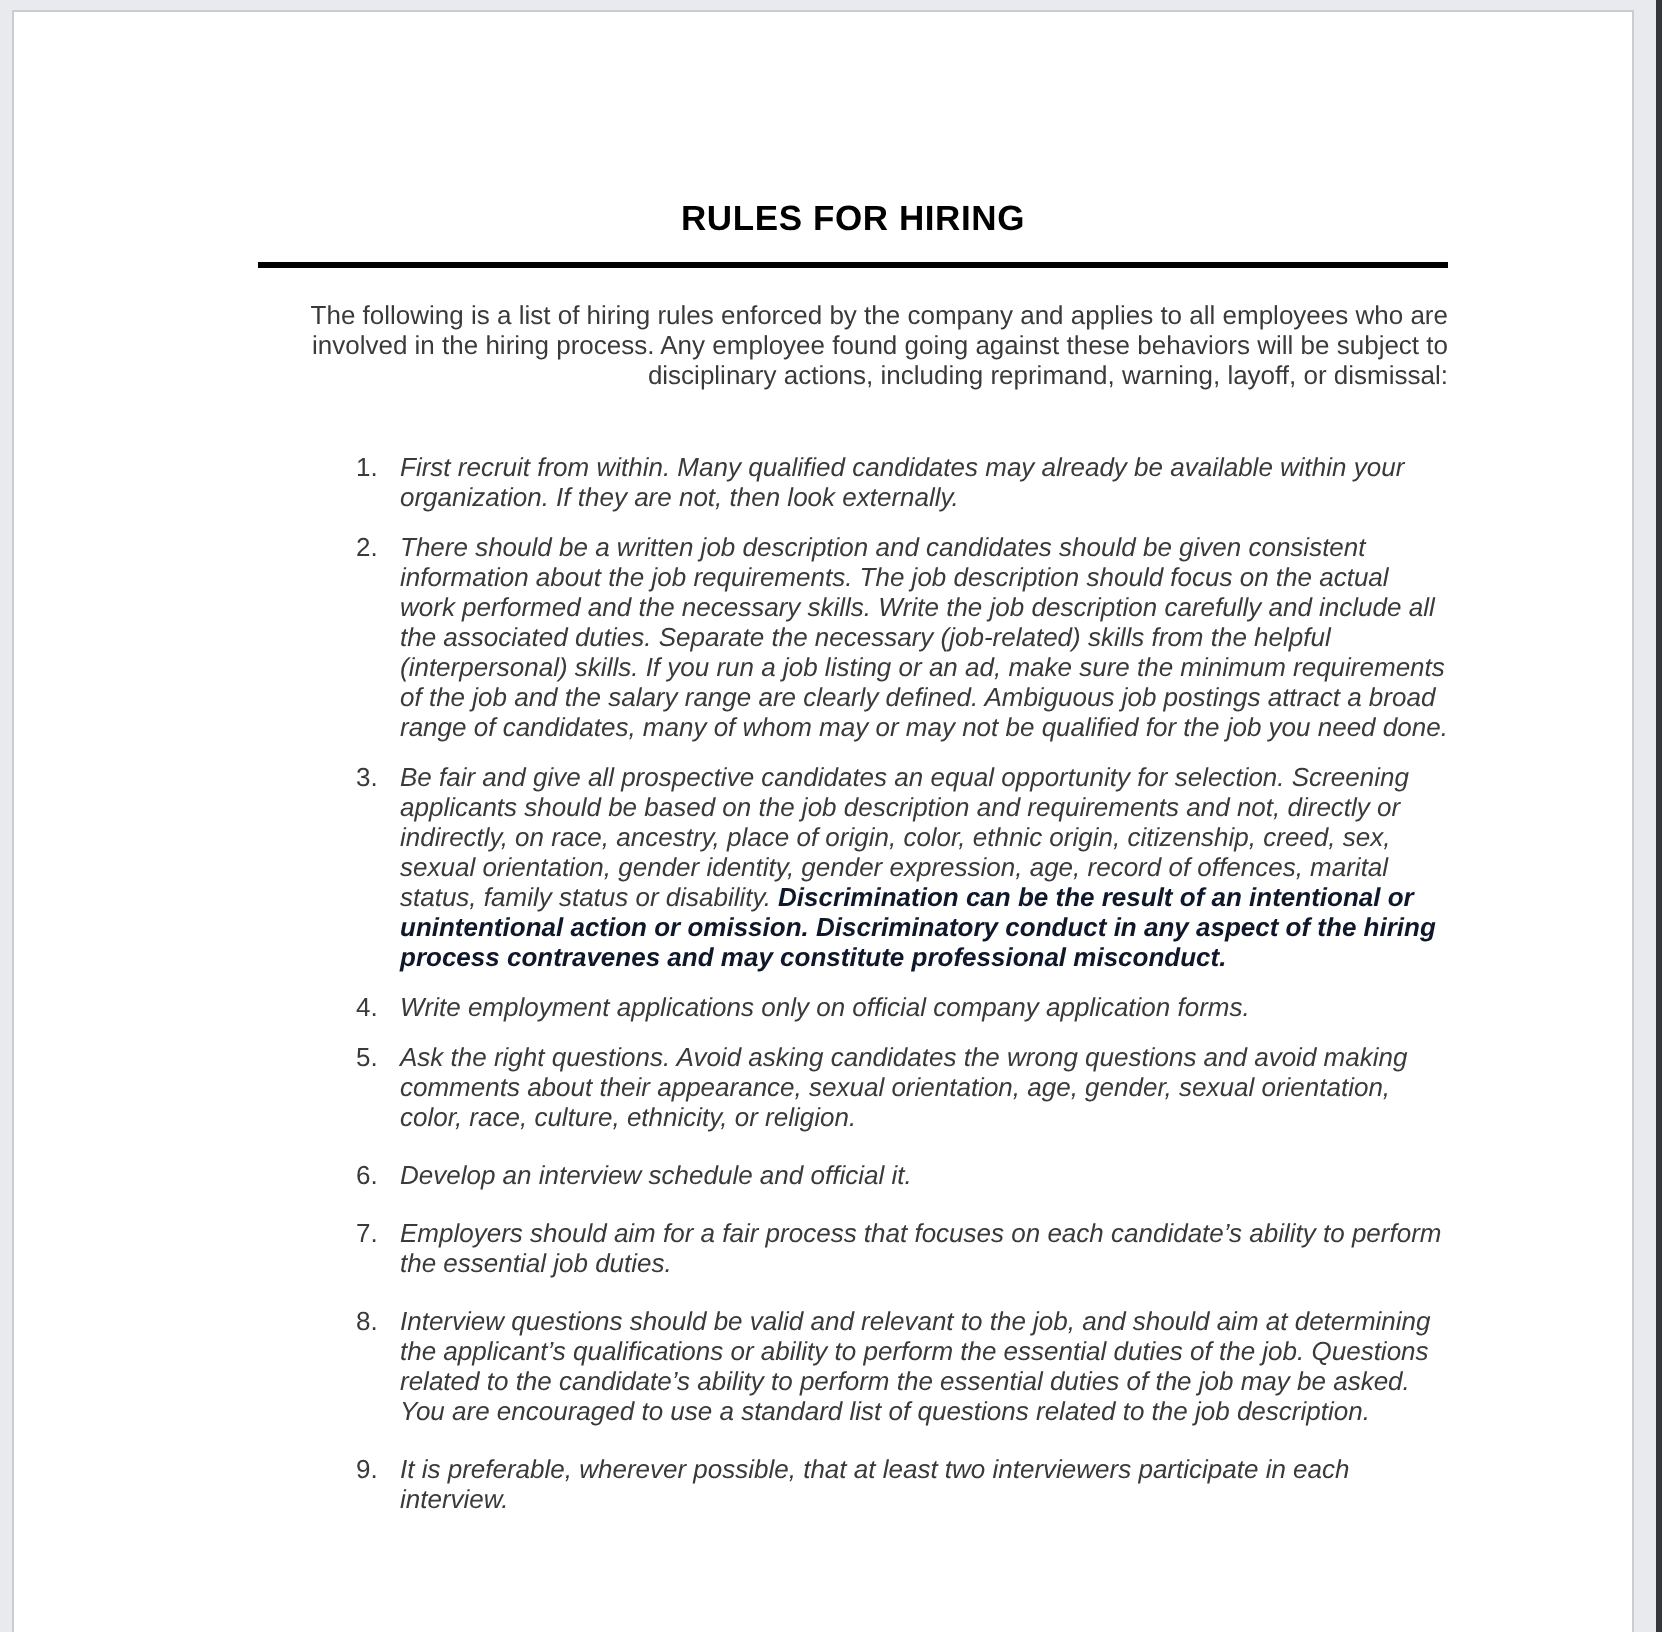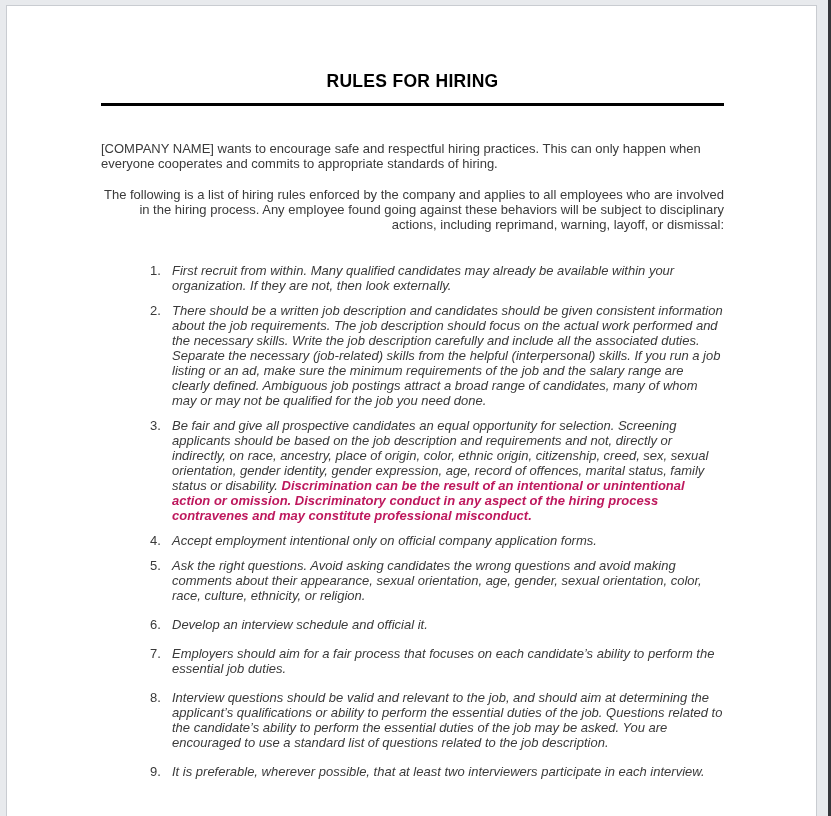--- a/index.html
+++ b/index.html
@@ -18,21 +18,22 @@
   .page {
     position: absolute;
     left: 6px; top: 5px;
     width: 811px; height: 811px;
     box-sizing: border-box;
     background: #ffffff;
     border: 1px solid #c9ccd1;
     border-bottom: none;
   }
   .content {
-    padding: 65px 92px 0 94px;
+    padding: 93px 92px 0 94px;
+    margin-left: 28px;
   }
   .doc-title {
     margin: 0;
     font-size: 17.5px;
     line-height: 20px;
     font-weight: bold;
     text-align: center;
     color: #000000;
     letter-spacing: 0.3px;
   }
@@ -56,52 +57,51 @@
   .rule {
     display: flex;
     font-size: 13px;
     line-height: 15px;
     color: #3a3a3a;
   }
   .rule + .rule { margin-top: 10px; }
   .rule:nth-child(n+6) { margin-top: 14px; }
   .rule-num { flex: 0 0 22px; }
   .rule-text { flex: 1; font-style: italic; }
-  .rule-text b { font-weight: bold; color: #be185d; }
+  .rule-text b { font-weight: bold; color: #0f172a; }
 </style>
 </head>
 <body>
 
 <div class="page">
   <div class="content">
 
     <h1 class="doc-title">RULES FOR HIRING</h1>
 
     <div class="title-divider"></div>
 
-    <p class="intro"><span>[COMPANY NAME]</span><span> wants to encourage safe and respectful hiring practices. This can only happen when everyone cooperates and commits to appropriate standards of hiring.</span></p>
 
     <p class="intro second">The following is a list of hiring rules enforced by the company and applies to all employees who are involved in the hiring process. Any employee found going against these behaviors will be subject to disciplinary actions, including reprimand, warning, layoff, or dismissal:</p>
 
     <ol class="rules">
       <li class="rule">
         <span class="rule-num">1.</span>
         <span class="rule-text">First recruit from within. Many qualified candidates may already be available within your organization. If they are not, then look externally.</span>
       </li>
       <li class="rule">
         <span class="rule-num">2.</span>
         <span class="rule-text">There should be a written job description and candidates should be given consistent information about the job requirements. The job description should focus on the actual work performed and the necessary skills. Write the job description carefully and include all the associated duties. Separate the necessary (job-related) skills from the helpful (interpersonal) skills. If you run a job listing or an ad, make sure the minimum requirements of the job and the salary range are clearly defined. Ambiguous job postings attract a broad range of candidates, many of whom may or may not be qualified for the job you need done.</span>
       </li>
       <li class="rule">
         <span class="rule-num">3.</span>
         <span class="rule-text"><span>Be fair and give all prospective candidates an equal opportunity for selection. Screening applicants should be based on the job description and requirements and not, directly or indirectly, on race, ancestry, place of origin, color, ethnic origin, citizenship, creed, sex, sexual orientation, gender identity, gender expression, age, record of offences, marital status, family status or disability. </span><b>Discrimination can be the result of an intentional or unintentional action or omission. Discriminatory conduct in any aspect of the hiring process contravenes and may constitute professional misconduct.</b></span>
       </li>
       <li class="rule">
         <span class="rule-num">4.</span>
-        <span class="rule-text">Accept employment intentional only on official company application forms.</span>
+        <span class="rule-text">Write employment applications only on official company application forms.</span>
       </li>
       <li class="rule">
         <span class="rule-num">5.</span>
         <span class="rule-text">Ask the right questions. Avoid asking candidates the wrong questions and avoid making comments about their appearance, sexual orientation, age, gender, sexual orientation, color, race, culture, ethnicity, or religion.</span>
       </li>
       <li class="rule">
         <span class="rule-num">6.</span>
         <span class="rule-text">Develop an interview schedule and official it.</span>
       </li>
       <li class="rule">

